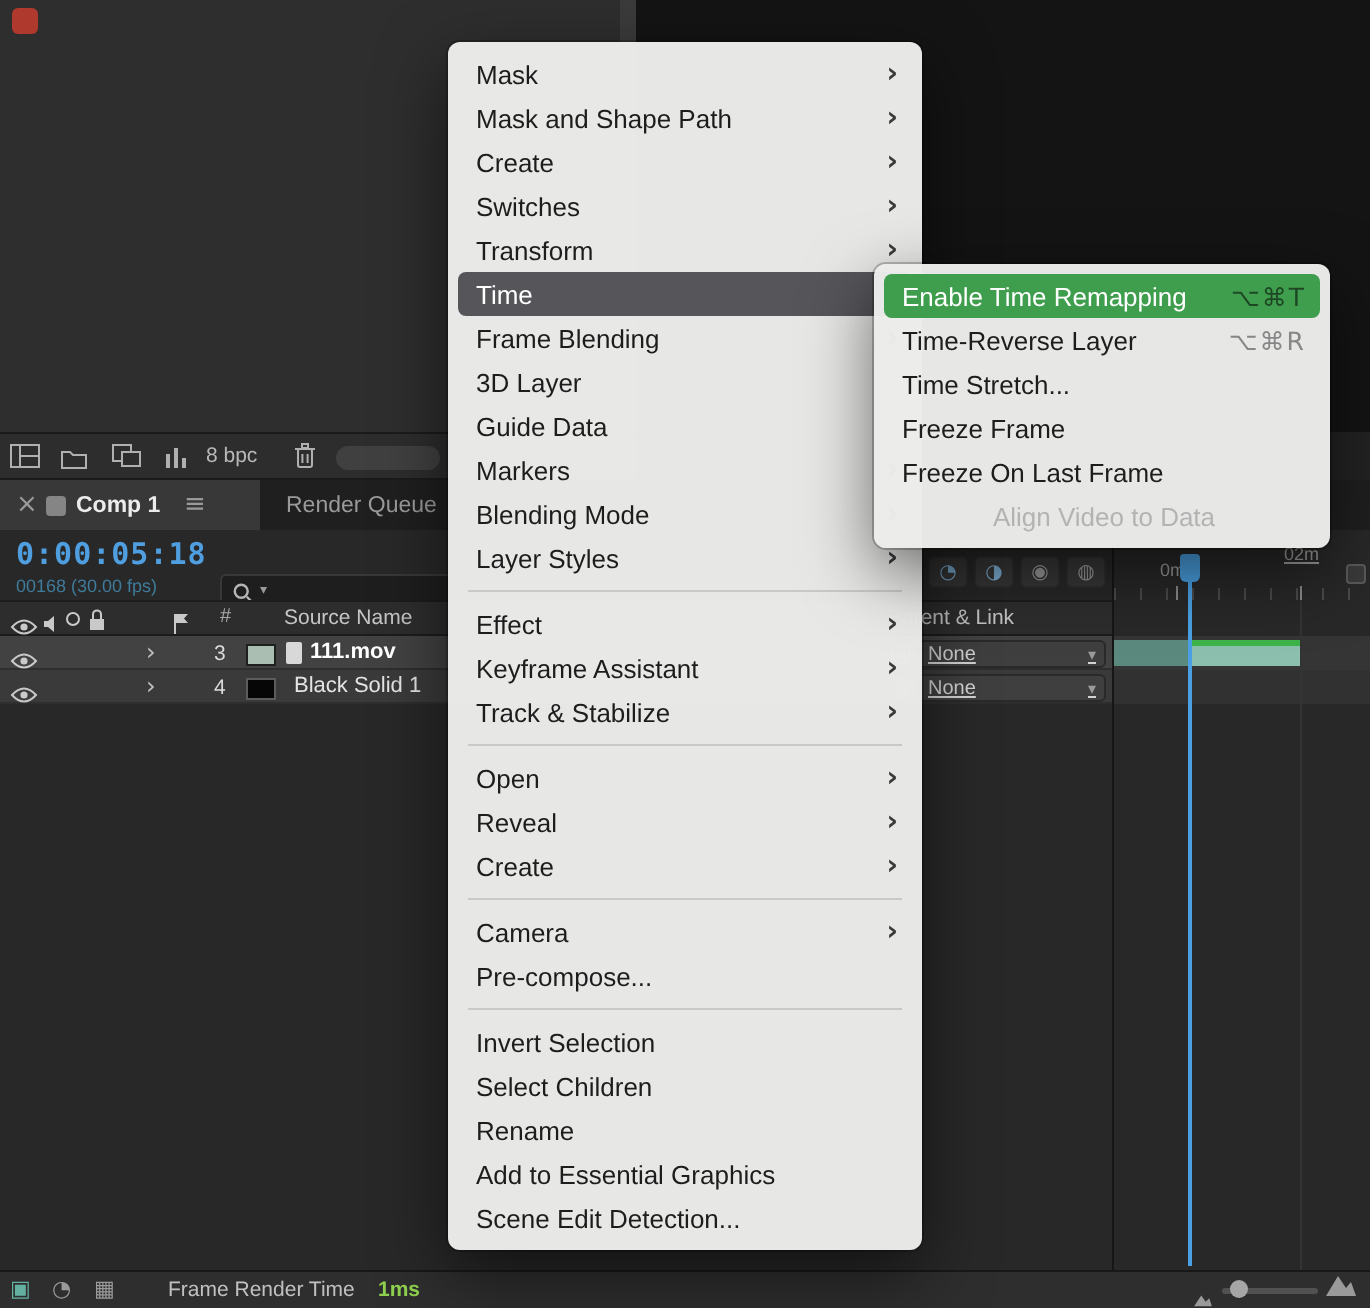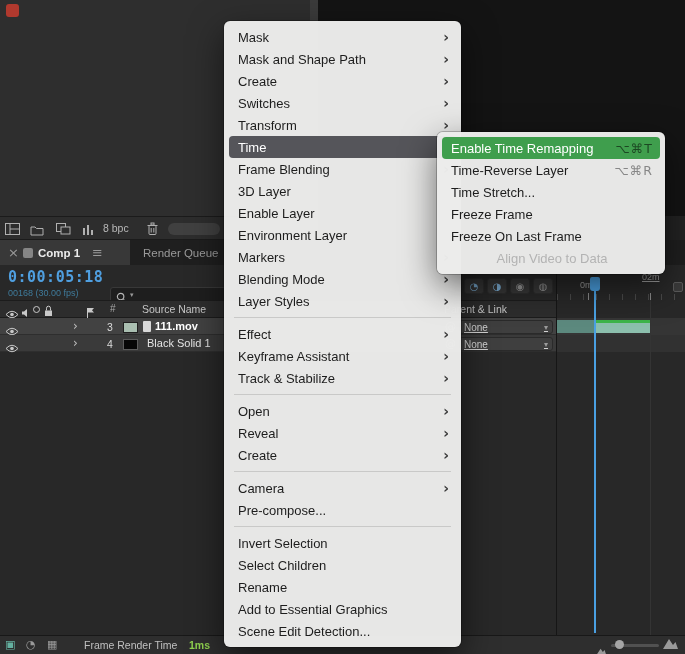--- a/index.html
+++ b/index.html
@@ -256,24 +256,21 @@
         <span class="arr">›</span>
       </div>
     <div class="mi">
         <span class="lbl">Frame Blending</span>
         <span class="arr">›</span>
       </div>
     <div class="mi">
         <span class="lbl">3D Layer</span>
       </div>
     <div class="mi">
-        <span class="lbl">Enable Layer</span>
-      </div>
-    <div class="mi">
-        <span class="lbl">Environment Layer</span>
+        <span class="lbl">Guide Data</span>
       </div>
     <div class="mi">
         <span class="lbl">Markers</span>
         <span class="arr">›</span>
       </div>
     <div class="mi">
         <span class="lbl">Blending Mode</span>
         <span class="arr">›</span>
       </div>
     <div class="mi">

